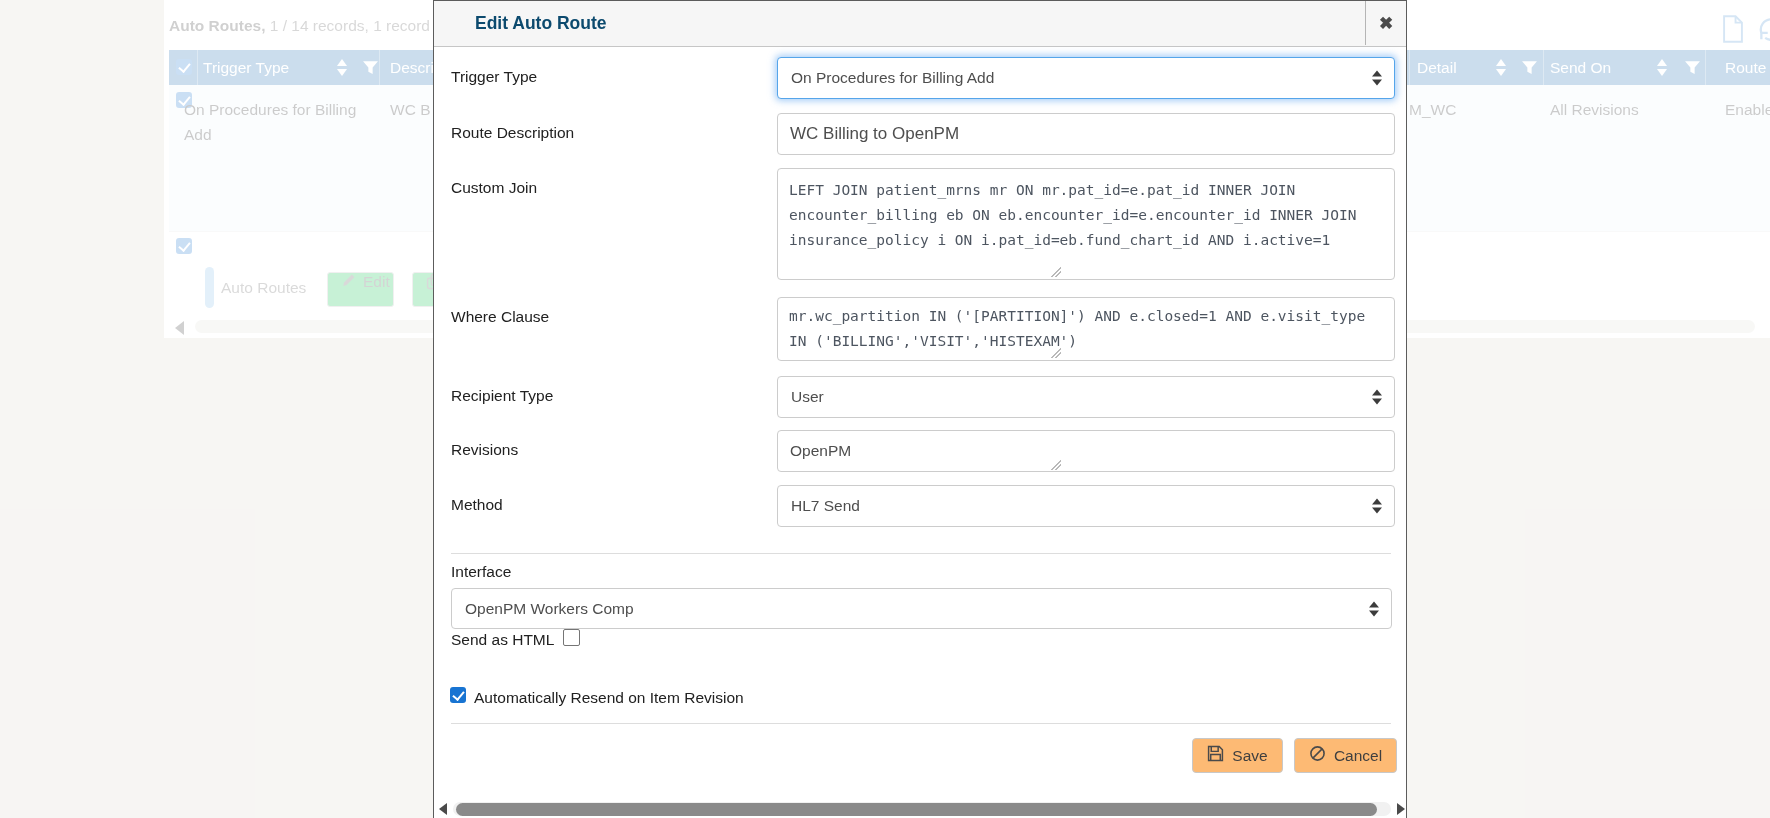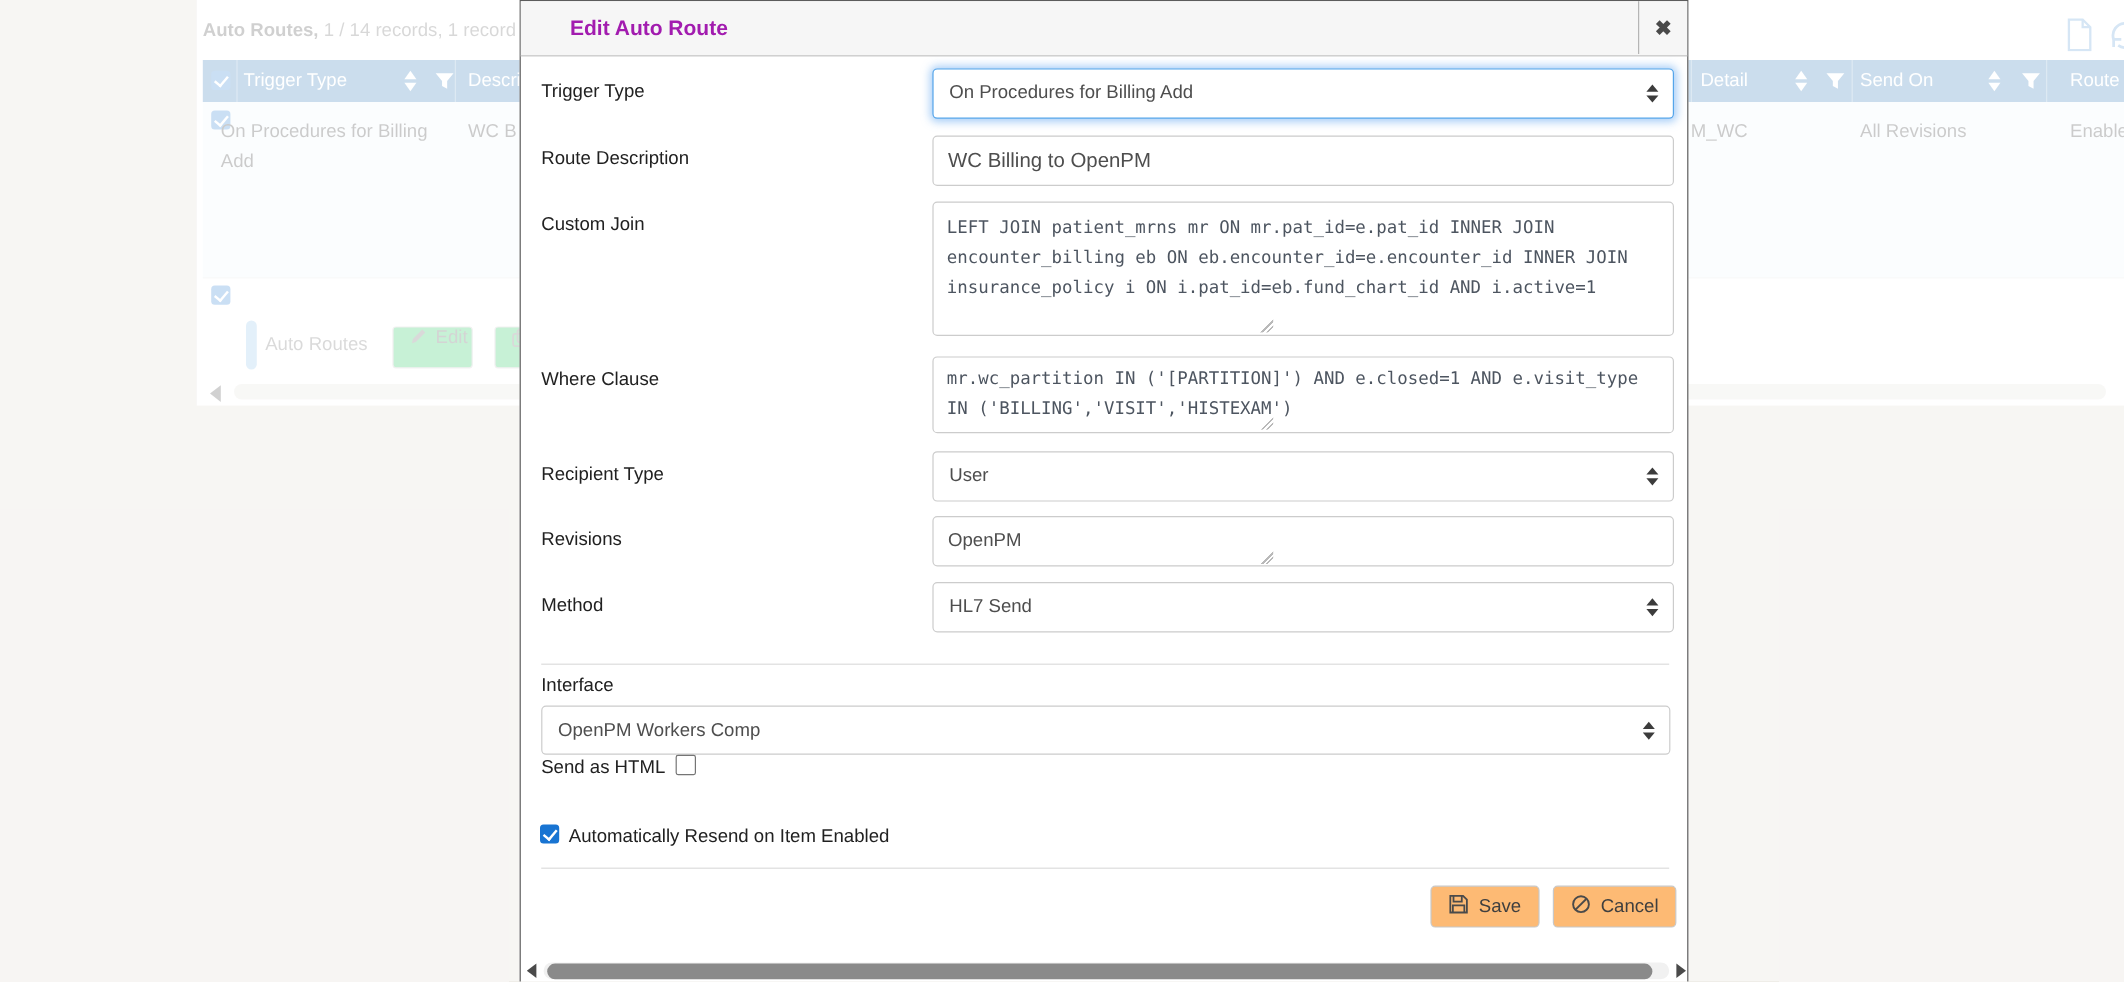--- a/index.html
+++ b/index.html
@@ -30,21 +30,21 @@
   .bg-btn{position:absolute;top:272px;height:35px;border:1px solid #c3c3c3;border-radius:3px;background:#22c55e;color:#555;
     font-size:15.5px;display:flex;align-items:flex-start;gap:7px;padding:0 13px;box-sizing:border-box;cursor:pointer;}
   .bg-scroll-arrow{position:absolute;left:175px;top:321px;width:0;height:0;border-top:7px solid transparent;border-bottom:7px solid transparent;border-right:9px solid #4a4a4a;cursor:pointer;}
   .bg-track{position:absolute;left:195px;top:320px;width:1560px;height:13px;background:#e3e1dc;border-radius:7px;cursor:pointer;}
   .bg-icons{position:absolute;top:15px;}
   
   .overlay{position:absolute;inset:0;background:rgba(255,255,255,.75);}
   
   .modal{position:absolute;left:433px;top:0;width:974px;height:832px;background:#fff;border:1.5px solid #5c5c5c;box-sizing:border-box;}
   .m-head{position:absolute;left:0;top:0;right:0;height:45px;background:#f6f6f6;border-bottom:1px solid #c6c6c6;}
-  .m-title{position:absolute;left:41px;top:0;line-height:44px;font-size:17.5px;font-weight:bold;color:#a21caf;}
+  .m-title{position:absolute;left:41px;top:0;line-height:44px;font-size:17.5px;font-weight:bold;color:#0c4a6e;}
   .m-close{position:absolute;right:0;top:0;width:40px;height:44px;border-left:1px solid #b5b5b5;display:flex;align-items:center;justify-content:center;
     font-size:17px;font-weight:bold;color:#4a4a4a;cursor:pointer;}
   .f-label{position:absolute;left:17px;font-size:15.5px;color:#212121;white-space:nowrap;}
   .ctl{position:absolute;left:343px;width:618px;box-sizing:border-box;border:1px solid #ccc;border-radius:4px;background:#fff;}
   .sel{height:42px;line-height:40px;padding-left:13px;font-size:15.5px;color:#4e4e4e;cursor:pointer;white-space:nowrap;overflow:hidden;}
   .sel.focused{border:1px solid #55a5ea;box-shadow:0 0 7px 2px rgba(96,166,240,.55);}
   .sel-arrows{position:absolute;right:12px;top:50%;transform:translateY(-50%);display:flex;flex-direction:column;gap:3px;}
   .sel-arrows i{display:block;width:0;height:0;border-left:5px solid transparent;border-right:5px solid transparent;}
   .sel-arrows .up{border-bottom:6px solid #3c3c3c;}
   .sel-arrows .dn{border-top:6px solid #3c3c3c;}
@@ -227,21 +227,21 @@
         <i class="dn"></i>
       </span>
   </div>
 
   <span class="chk-label" style="left:17px;top:630px;">Send as HTML</span>
   <span class="cbx plain" style="left:129px;top:628px;width:15px;height:15px;"></span>
 
   <span class="cbx checked" style="left:16px;top:686px;background:#1874d2;border-radius:3px;">
       <span class="mk"></span>
     </span>
-  <span class="chk-label" style="left:40px;top:688px;">Automatically Resend on Item Enabled</span>
+  <span class="chk-label" style="left:40px;top:688px;">Automatically Resend on Item Revision</span>
 
   <div class="hr" style="top:722px;"></div>
 
   <button class="foot-btn" style="left:758px;width:91px;">
     <span>
       <svg width="17" height="17" viewBox="0 0 16 16" fill="none" stroke="#4a4a4a" stroke-width="1.4">
           <path d="M1.5 1.5h10l3 3v10h-13z"></path>
           <path d="M4 1.5v4.5h6.5V1.5"></path>
           <path d="M3.5 14.5V9h9v5.5"></path>
         </svg>

